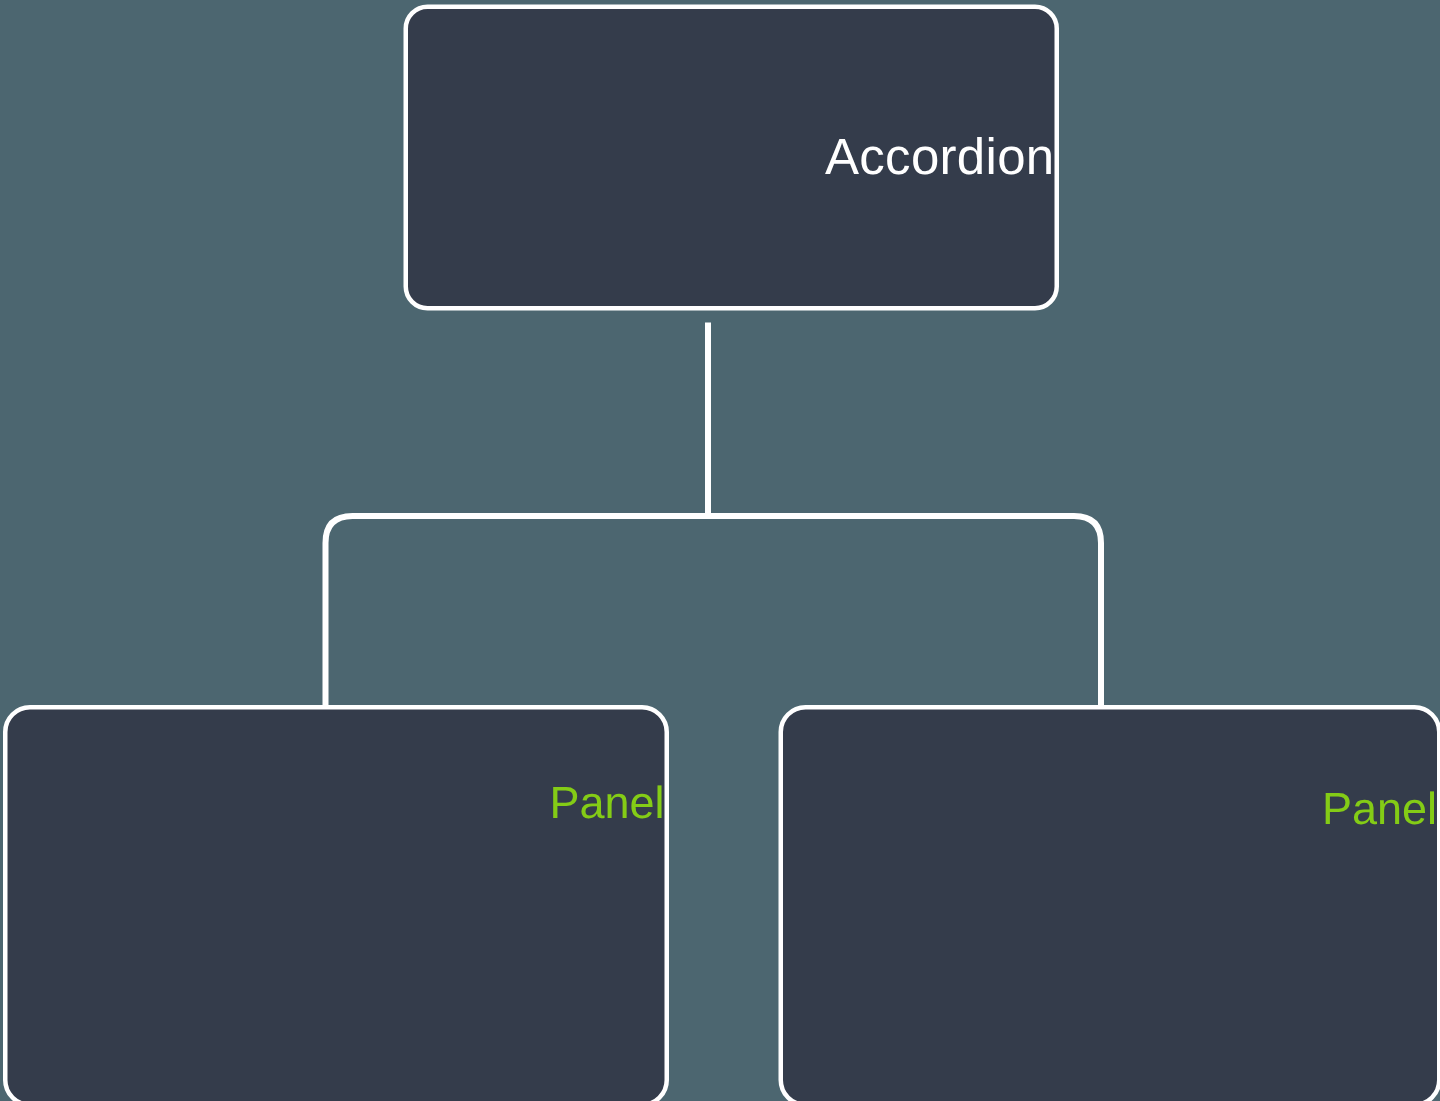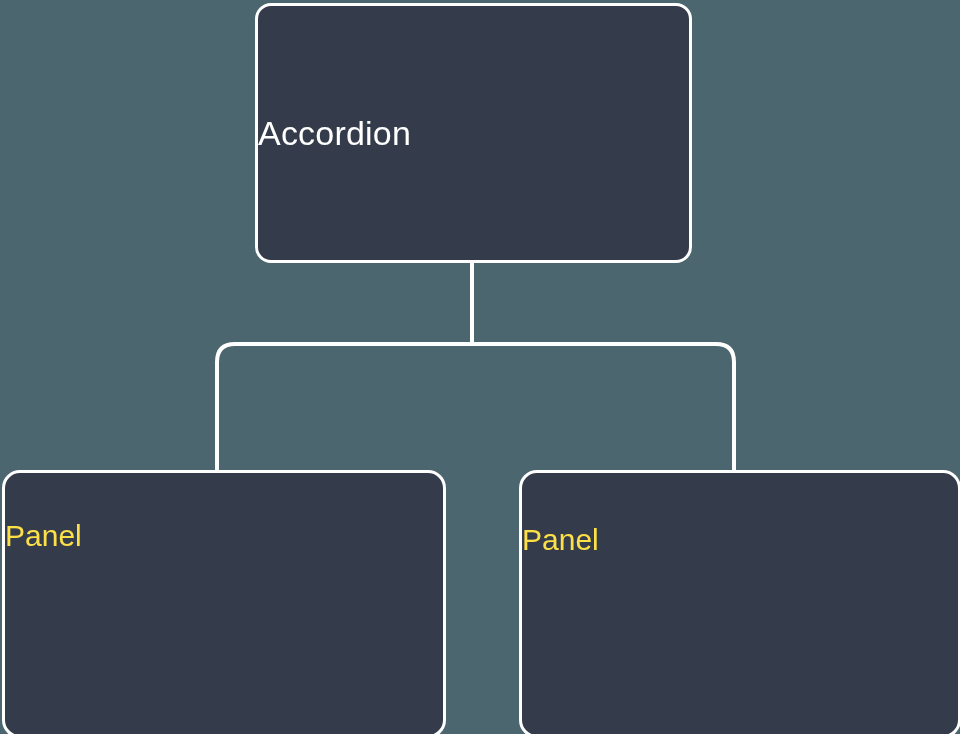--- a/index.html
+++ b/index.html
@@ -33,27 +33,27 @@
 
   
   .node {
     position: absolute;
     box-sizing: border-box;
     background: #343c4b;
     border: 3px solid #ffffff;
     border-radius: 16px;
   }
   .node-root {
-    left: 255px;
+    left: 269px;
     top: 3px;
     width: 437px;
-    height: 260px;
+    height: 204px;
     display: flex;
     align-items: center;
-    justify-content: flex-start;
+    justify-content: flex-end;
   }
   .node-title-root {
     color: #ffffff;
     font-size: 34px;
     font-weight: 400;
     letter-spacing: 0.2px;
     line-height: 1;
   }
 
   .node-panel {
@@ -66,22 +66,22 @@
     width: 444px;
   }
   .node-panel-right {
     left: 519px;
     width: 442px;
   }
   .node-title-panel {
     position: absolute;
     left: 0;
     right: 0;
-    text-align: left;
-    color: #fde047;
+    text-align: right;
+    color: #84cc16;
     font-size: 30px;
     font-weight: 400;
     line-height: 1;
   }
   .node-panel-left .node-title-panel  { top: 48px; }
   .node-panel-right .node-title-panel { top: 52px; }
 </style>
 </head>
 <body>
 

